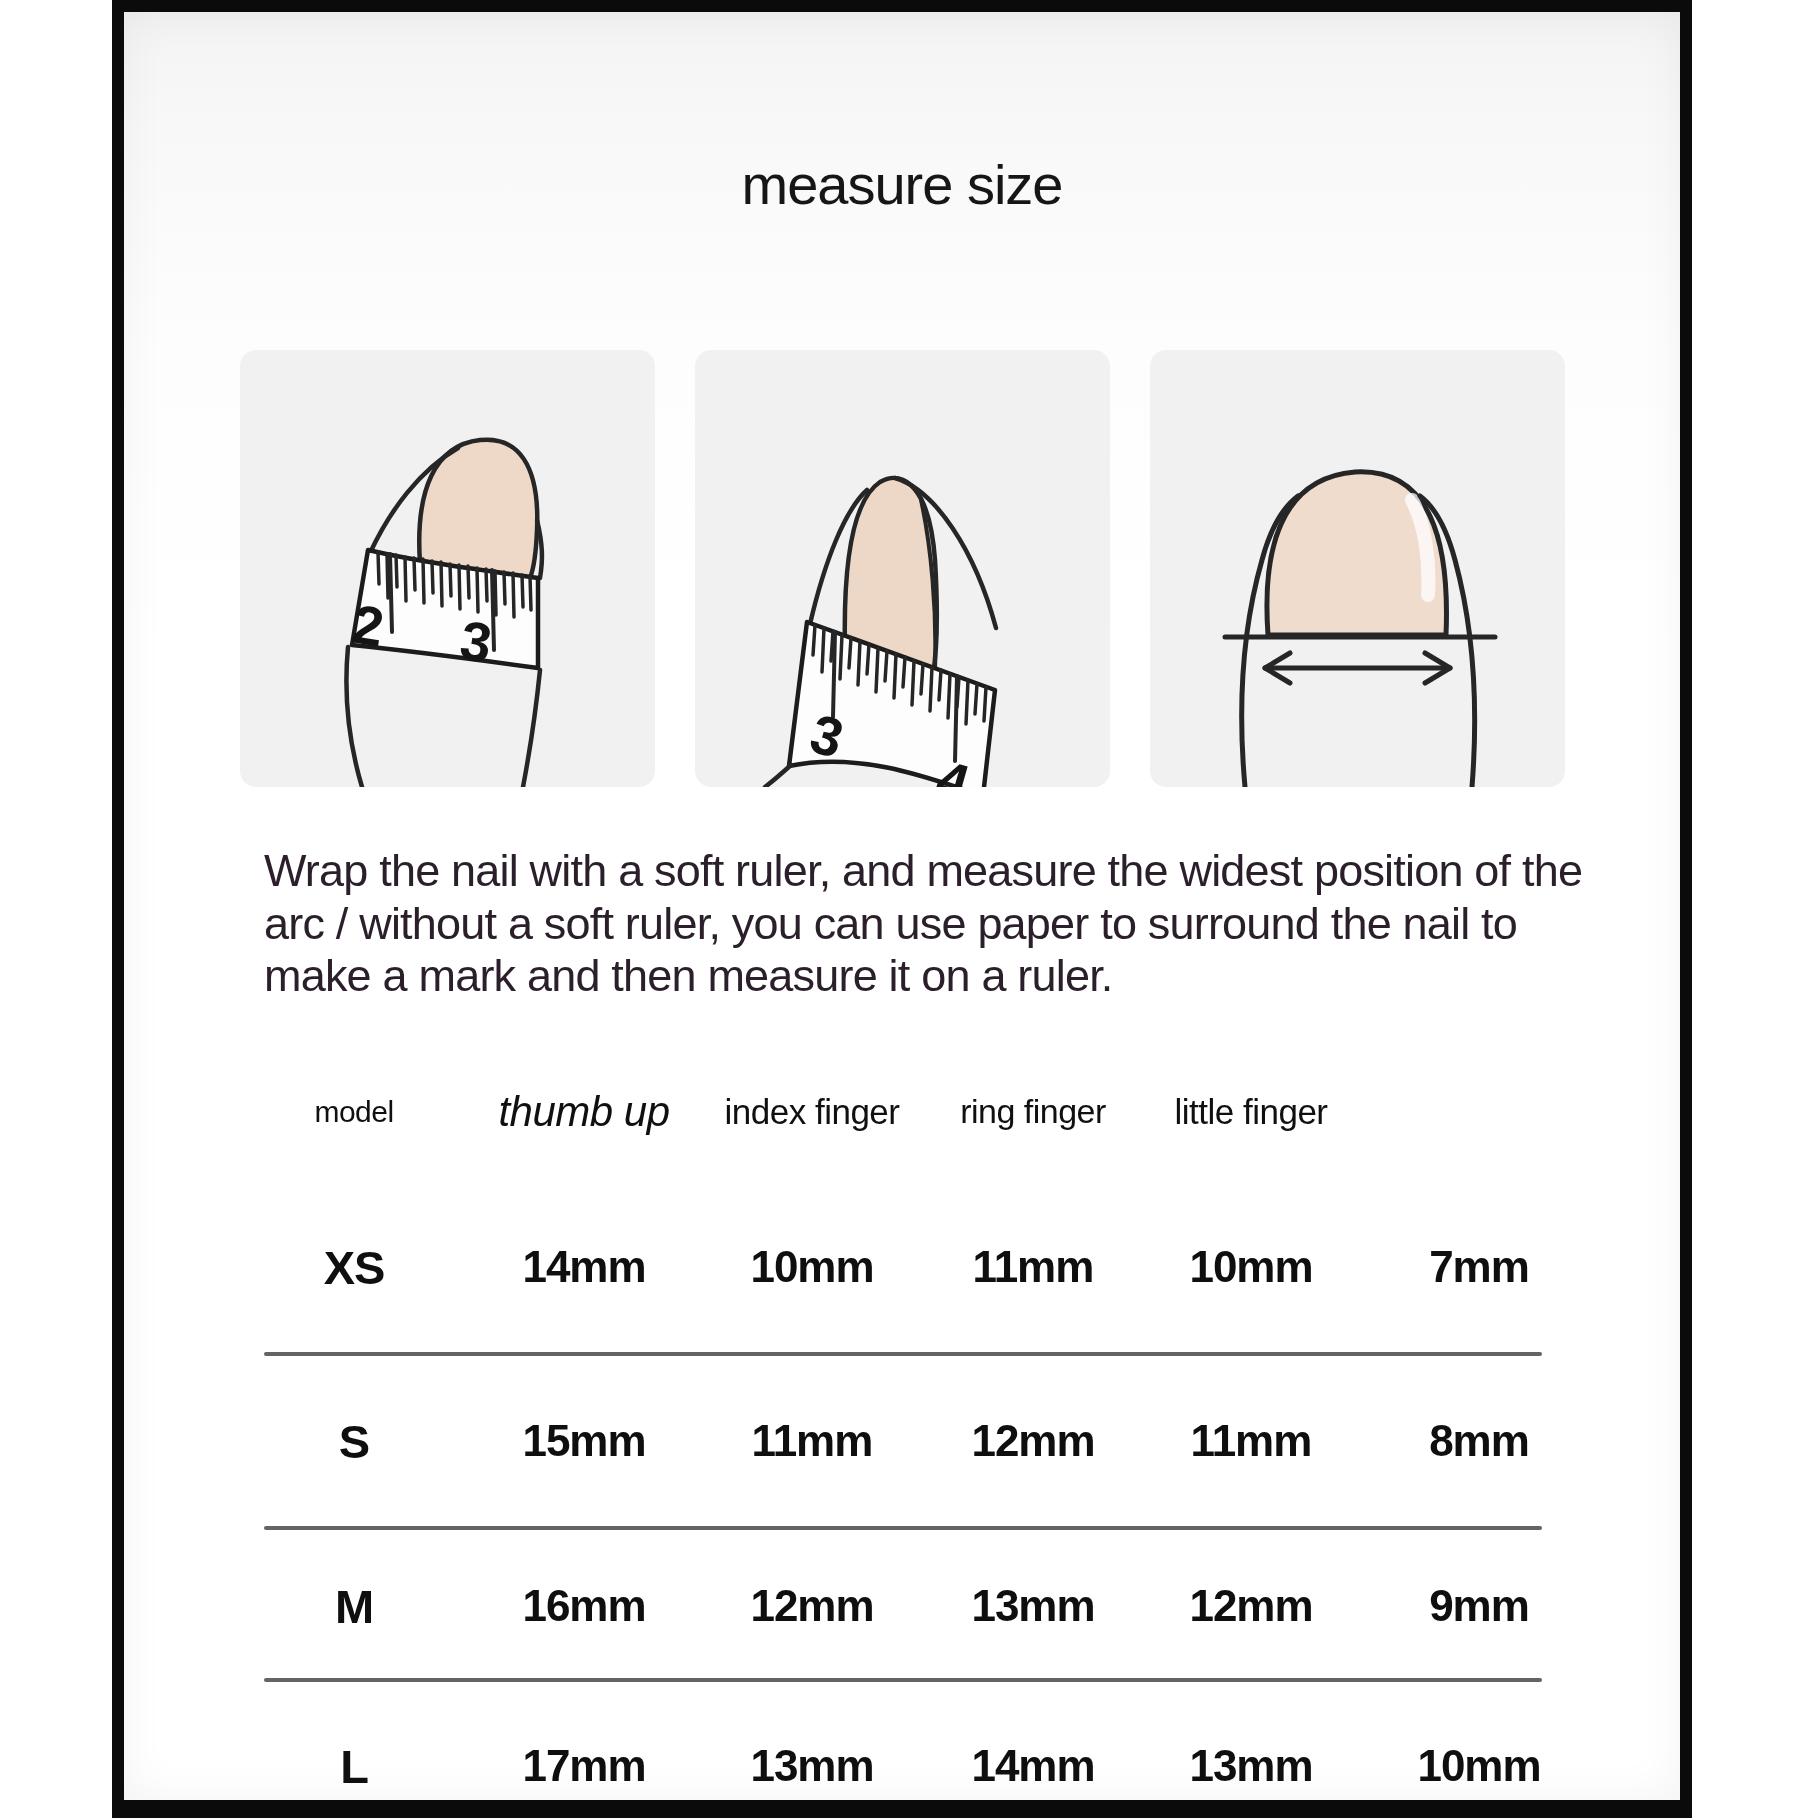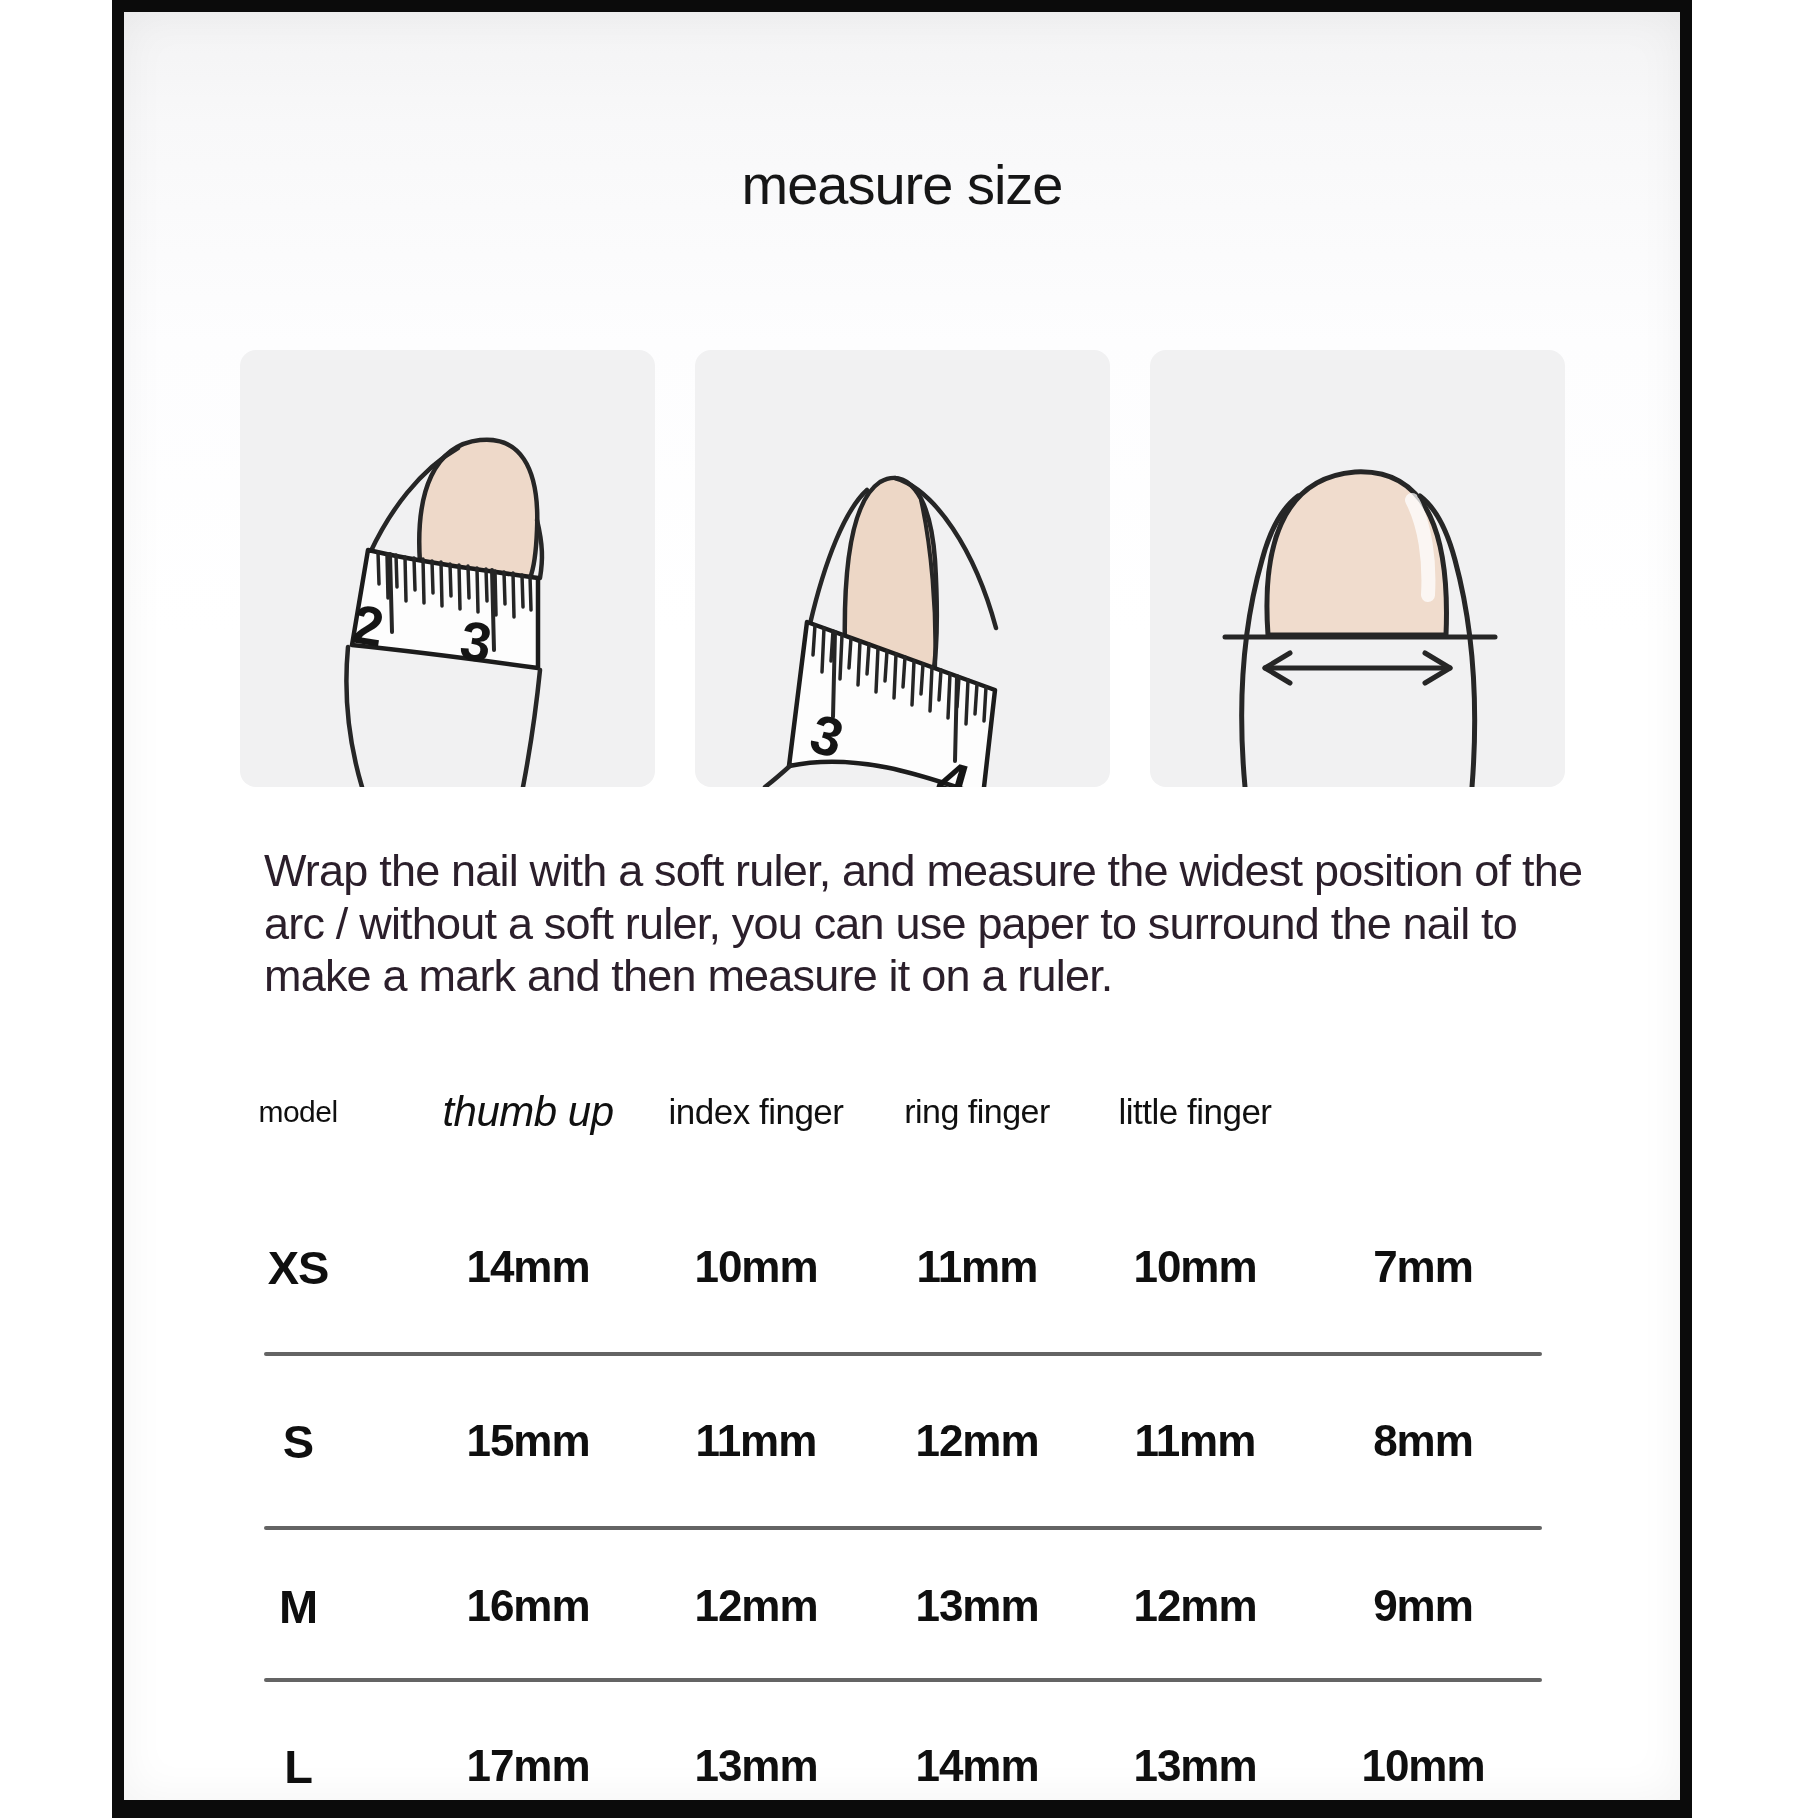--- a/index.html
+++ b/index.html
@@ -23,21 +23,21 @@
   .panel{width:415px;height:437px;background:#f1f1f2;border-radius:16px;overflow:hidden;}
   .panel svg{display:block;width:415px;height:437px;}
   .ink{stroke:#262626;fill:none;stroke-linecap:round;stroke-linejoin:round;}
   .ruler-num{font-family:"Liberation Sans",sans-serif;font-size:55px;font-weight:700;fill:#151515;}
 
   .desc{position:absolute;left:140px;top:833px;width:1320px;margin:0;
         font-size:45px;line-height:1.17;letter-spacing:-0.8px;color:#2b1f2b;}
 
   .table{position:absolute;top:1040px;left:0;width:100%;}
   .grid{display:grid;grid-template-columns:236px 224px 232px 210px 226px 230px;
-        padding-left:56px;align-items:center;justify-items:center;text-align:center;}
+        padding-left:112px;align-items:center;justify-items:center;text-align:center;}
   .thead{height:120px;}
   .thead .c{color:#101010;letter-spacing:-0.5px;line-height:1.05;}
   .c-model{font-size:30px;}
   .c-thumb{font-size:42px;font-style:italic;}
   .c-index{font-size:35px;}
   .c-middle{font-size:42px;max-width:190px;}
   .c-ring{font-size:34px;}
   .c-little{font-size:35px;}
 
   .trow{height:150px;}

